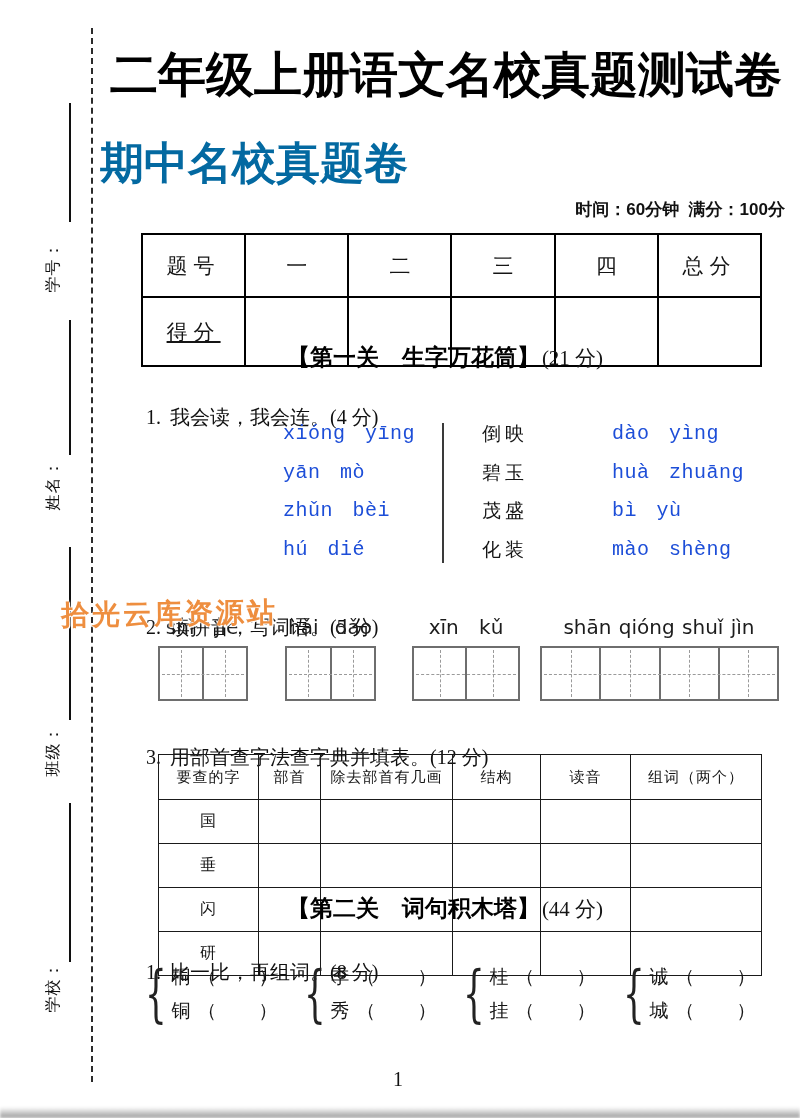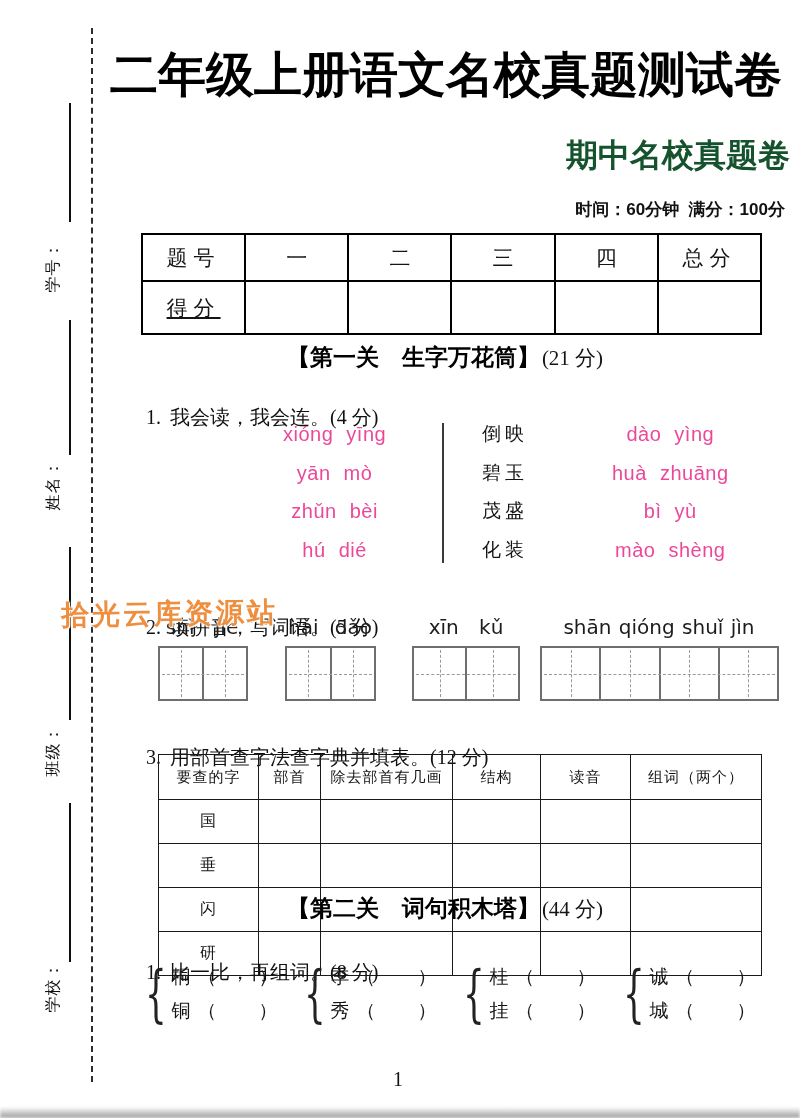--- a/index.html
+++ b/index.html
@@ -20,48 +20,48 @@
     font-family:"Liberation Serif","DejaVu Serif",serif;
   }
   .sl1{top:257px;} .sl2{top:475px;} .sl3{top:741px;} .sl4{top:977px;}
   
   .title{
     position:absolute;left:100px;width:692px;top:46px;text-align:center;
     font-family:"Liberation Sans","DejaVu Sans",sans-serif;font-weight:800;
     font-size:48px;line-height:1.2;letter-spacing:0px;color:#000;
   }
   .subtitle{
-    position:absolute;left:100px;width:690px;top:134px;text-align:right;
+    position:absolute;left:100px;width:690px;top:134px;text-align:left;
     font-family:"Liberation Sans","DejaVu Sans",sans-serif;font-weight:700;
-    font-size:32px;color:#14532d;
+    font-size:44px;color:#0369a1;
   }
   .meta{
     position:absolute;right:15px;top:198px;font-size:17px;font-weight:600;
     font-family:"Liberation Sans","DejaVu Sans",sans-serif;color:#111;white-space:pre;
   }
   
   table{border-collapse:collapse;}
   .score-table{position:absolute;left:141px;top:233px;width:621px;table-layout:fixed;}
-  .score-table td{border:2.2px solid #000;text-align:center;font-size:21px;padding:0;}
+  .score-table td{border:2.2px solid #000;text-align:center;font-size:21px;padding:8px;}
   .score-table tr.r1 td{height:45px;}
   .score-table tr.r2 td{height:51px;text-decoration:underline;}
   .score-table .lab{letter-spacing:6px;}
   
   .sec-head{position:absolute;left:100px;width:690px;text-align:center;white-space:nowrap;}
   .sec-head .bracket{font-family:"Liberation Sans","DejaVu Sans",sans-serif;font-weight:700;font-size:23px;color:#000;}
   .sec-head .hscore{font-size:21px;margin-left:2px;white-space:pre;}
   .sh1{top:342px;} .sh2{top:893px;}
   .q-line{position:absolute;left:126px;font-size:20px;white-space:pre;color:#101010;}
   .q-line .qnum{margin-right:9px;}
   .q1{top:381px;} .q2{top:591px;} .q3{top:721px;} .q4{top:936px;}
   
   .match{position:absolute;left:0;top:415px;width:800px;height:156px;}
   .mcol{position:absolute;top:0;line-height:38.5px;font-size:19px;white-space:nowrap;}
   .hanzi{letter-spacing:4px;}
-  .pinyin{font-family:Liberation Sans, sans-serif;font-size:20px;color:#ec4899;word-spacing:7px;letter-spacing:0.5px;text-align:center;}
+  .pinyin{font-family:Liberation Mono, monospace;font-size:20px;color:#1d4ed8;word-spacing:7px;letter-spacing:0.5px;}
   .mc1{left:163px;} .mc2{left:283px;} .mc3{left:482px;} .mc4{left:612px;}
   .match-divider{position:absolute;left:442px;top:8px;height:140px;width:0;border-left:2px solid #3a3a3a;}
   
   .watermark{
     position:absolute;left:61px;top:595px;z-index:6;
     font-family:"Liberation Sans","DejaVu Sans",sans-serif;font-weight:800;
     font-size:28px;letter-spacing:3px;transform:rotate(-0.8deg);
     text-shadow:0 0 2px #fff,0 0 3px #fff,1px 1px 0 #fff;
   }
   

